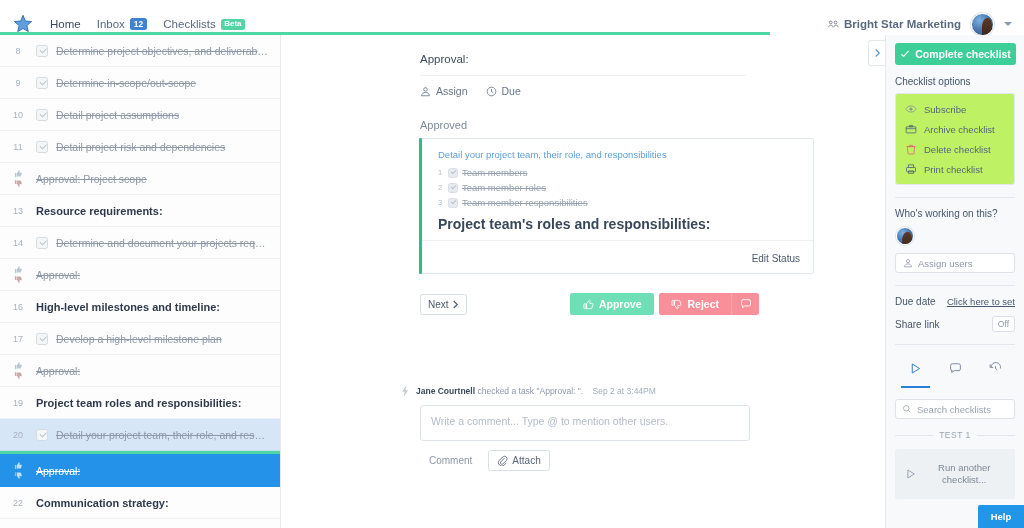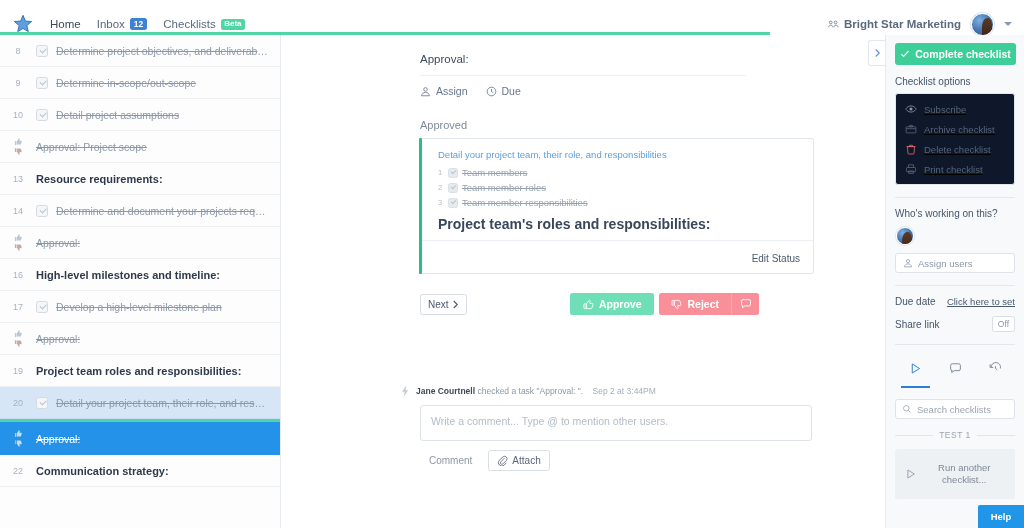--- a/index.html
+++ b/index.html
@@ -182,21 +182,21 @@
     width: 28px; display: flex; align-items: center; justify-content: center; cursor: pointer;
   }
 
   .activity-row {
     display: flex; align-items: center; gap: 6px; margin: 70px 0 0 120px;
   }
   .act-text { font-size: 8.5px; color: #8c98a8; }
   .act-text b { color: #3c4a5a; }
   .act-time { font-size: 8.5px; color: #a3aeba; margin-left: 7px; }
   .comment-box {
-    margin: 8px 0 0 139px; width: 392px; height: 36px;
+    margin: 8px 0 0 139px; width: 330px; height: 36px;
     border: 1px solid #dde3e9; border-radius: 3px; background: #fff;
     font-size: 10.5px; color: #b3bcc7; padding: 9px 10px; cursor: text;
   }
   .comment-actions { display: flex; gap: 7px; margin: 9px 0 0 139px; }
   .cmt-btn {
     border: 1px solid #fff; background: #fff; font-size: 10px; color: #8d99a7;
     padding: 4px 8px; border-radius: 2.5px; cursor: pointer;
   }
   .cmt-btn.outline { border-color: #d9dfe6; color: #57657a; display:flex; align-items:center; gap:4px; }
 
@@ -209,23 +209,22 @@
   }
   .rp-pad { padding: 8px 9px 0 9px; }
   .complete-btn {
     background: #3ecf99; color: #fff; font-size: 10.5px; font-weight: bold;
     border: none; border-radius: 3px; width: 121px; height: 22px;
     display: flex; align-items: center; justify-content: center; gap: 5px;
     cursor: pointer;
   }
   .rp-title { font-size: 10px; color: #46566a; margin: 11px 0 6px 0; }
   .opt-card {
-    border: 1px solid #e3e8ee; background: #0f172a; border-radius: 3px;
+    border: 1px solid #e3e8ee; background: #bef264; border-radius: 3px;
     padding: 5px 0;
-    text-decoration: underline;
   }
   .opt-item {
     display: flex; align-items: center; gap: 7px; padding: 4px 9px;
     font-size: 9.5px; color: #56657a; cursor: pointer;
   }
   .rp-divider { height: 1px; background: #e3e8ee; margin: 12px 0 10px; }
   .rp-label { font-size: 10px; color: #46566a; }
   .avatar.sm { width: 18px; height: 18px; margin: 8px 0 8px 1px; }
   .assign-input {
     border: 1px solid #dde3e9; background: #fff; border-radius: 3px;
@@ -315,20 +314,27 @@
         <div class="cl-body">
           <span class="cbox"></span>
           <span class="cl-label struck">Determine in-scope/out-scope</span>
         </div>
       </div>
       <div class="cl-row">
         <div class="cl-num">10</div>
         <div class="cl-body">
           <span class="cbox"></span>
           <span class="cl-label struck">Detail project assumptions</span>
+        </div>
+      </div>
+      <div class="cl-row">
+        <div class="cl-num">11</div>
+        <div class="cl-body">
+          <span class="cbox"></span>
+          <span class="cl-label struck">Detail project risk and dependencies</span>
         </div>
       </div>
       <div class="cl-row">
         <div class="cl-icons">
           <svg class="thumb" viewBox="0 0 16 16">
             <path d="M5.4 14V7l3-4.4c.7-1 2-.3 1.8.8L9.6 6.6h3c.9 0 1.4.8 1.2 1.6l-1.3 4.2c-.2.7-.7 1.1-1.4 1.1H5.4z" fill="#b9c7d6"></path>
             <rect x="1.6" y="7" width="2.8" height="7" rx="0.6" fill="#b9c7d6"></rect>
           </svg>
           <svg class="thumb" viewBox="0 0 16 16">
             <path d="M5.4 2v7l3 4.4c.7 1 2 .3 1.8-.8L9.6 9.4h3c.9 0 1.4-.8 1.2-1.6l-1.3-4.2C12.3 2.9 11.8 2.5 11.1 2.5H5.4z" fill="#c9a8a8"></path>

